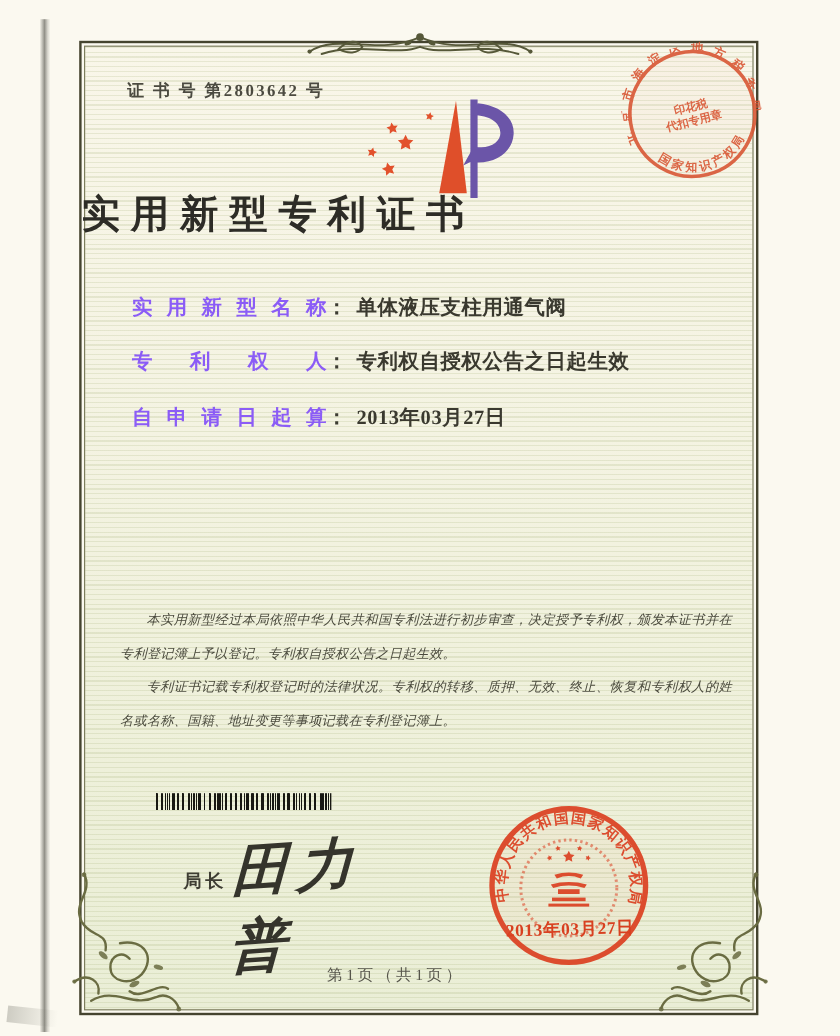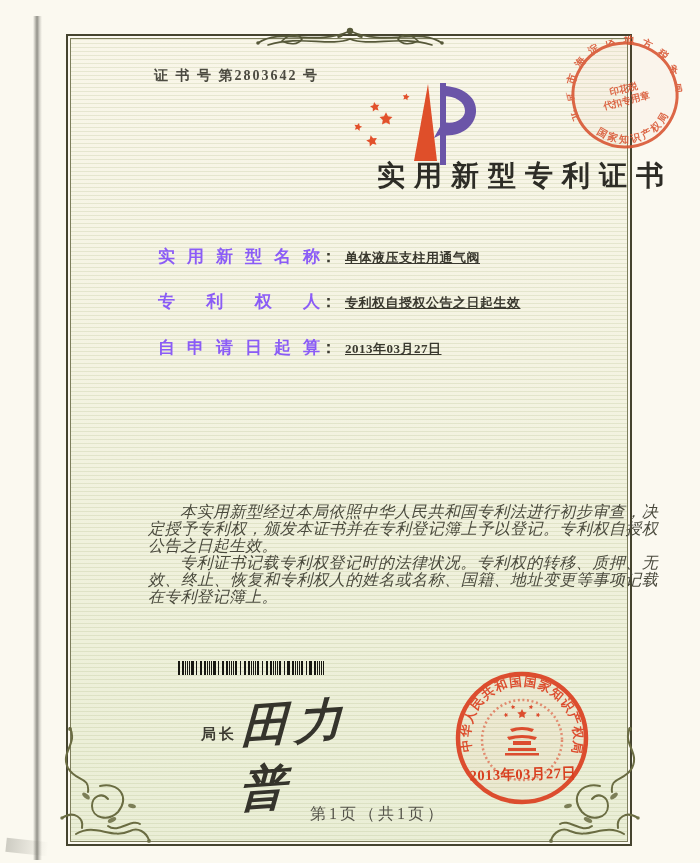--- a/index.html
+++ b/index.html
@@ -24,45 +24,45 @@
   .frame {
     position:absolute; left:66px; top:34px; width:566px; height:812px;
     border:2.5px solid #45442f;
   }
   .frame-inner {
     position:absolute; inset:2px; border:1px solid #7c7d5c;
     background:
       repeating-linear-gradient(180deg, rgba(166,178,122,.22) 0 1px, rgba(0,0,0,0) 1px 4px),
       linear-gradient(180deg,#f9f6e9 0%, #f4f3e2 40%, #eef0da 75%, #eaeed6 100%);
   }
-  .content { position:absolute; inset:0;margin-left:48px; }
+  .content { position:absolute; inset:0; }
 
   .cert-number {
     position:absolute; left:106px; top:67px;
     font-size:14px; font-weight:600; letter-spacing:2px; color:#4b4a40;
   }
   .title {
     position:absolute; left:66px; top:157px; width:566px;
-    text-align:right; transform:translateX(-7px);
-    font-size:28px; font-weight:700; letter-spacing:9px; text-indent:9px;
+    text-align:left; transform:translateX(-7px);
+    font-size:32px; font-weight:700; letter-spacing:9px; text-indent:9px;
     color:#2d2c26;
   }
   .fields { position:absolute; left:110px; top:245px; width:470px; }
   .frow { height:45.4px; white-space:nowrap; }
   .flabel {
     display:inline-block; width:162px; vertical-align:top;
     font-size:17px; font-weight:600; color:#8b5cf6;
     text-align:justify; text-align-last:justify;
   }
   .fcolon { display:inline-block; font-size:17px; font-weight:600; margin-right:8px; color:#3d3c32; }
-  .fvalue { font-size:13px; font-weight:600; letter-spacing:.5px; color:#3a392f;text-decoration:underline; }
+  .fvalue { font-size:17px; font-weight:600; letter-spacing:.5px; color:#3a392f; }
 
   .body-text {
     position:absolute; left:100px; top:503px; width:510px;
-    font-size:16px; line-height:17px; letter-spacing:.2px;
+    font-size:11px; line-height:28px; letter-spacing:.2px;
     color:#4a4a3d; font-style:italic; text-align:justify;
   }
   .body-text p { text-indent:2em; margin:0; }
 
   .barcode {
     position:absolute; left:130px; top:661px; width:146px; height:14px;
     background:
       repeating-linear-gradient(90deg,#181812 0 1.6px, rgba(0,0,0,0) 1.6px 4.4px),
       repeating-linear-gradient(90deg,#181812 0 1px, rgba(0,0,0,0) 1px 7.3px),
       repeating-linear-gradient(90deg,#181812 0 .8px, rgba(0,0,0,0) .8px 11px);
@@ -73,21 +73,21 @@
     font-size:15px; font-weight:600; letter-spacing:3px; color:#3e3d33;text-align:center;
   }
   .signature {
     position:absolute; left:192px; top:690px; width:160px;
     font-size:47px; font-weight:600; font-style:italic; letter-spacing:7px;
     color:#35342c; transform:rotate(-4deg) skewX(-6deg);
   }
 
   .footer {
     position:absolute; left:190px; top:804px; width:280px; text-align:center;
-    font-size:16px; letter-spacing:3px; color:#55544a;
+    font-size:13px; letter-spacing:3px; color:#55544a;
   }
 
   .logo  { position:absolute; left:300px; top:81px;  width:130px; height:88px; }
   .crest { position:absolute; left:252px; top:19px;  width:196px; height:32px; }
   .corner-orn { position:absolute; width:104px; height:122px; }
   .corner-orn.left  { left:48px;  top:726px; }
   .corner-orn.right { left:548px; top:726px; transform:scaleX(-1); }
 
   .tax-stamp {
     position:absolute; left:520px; top:38px; width:114px; height:114px;

